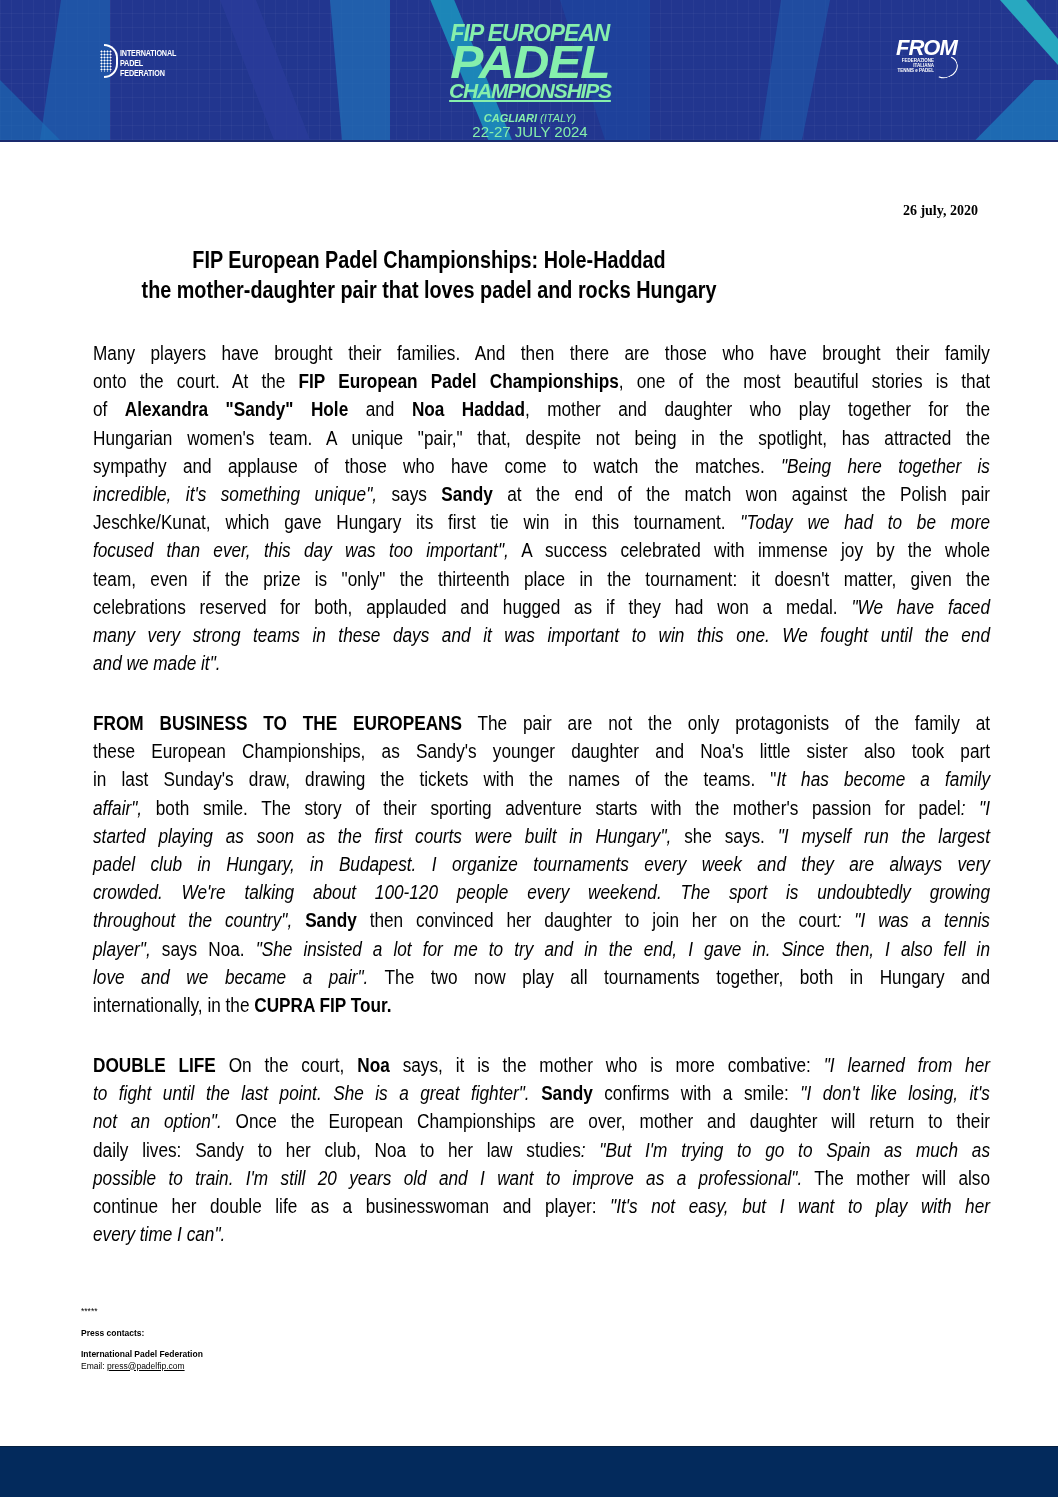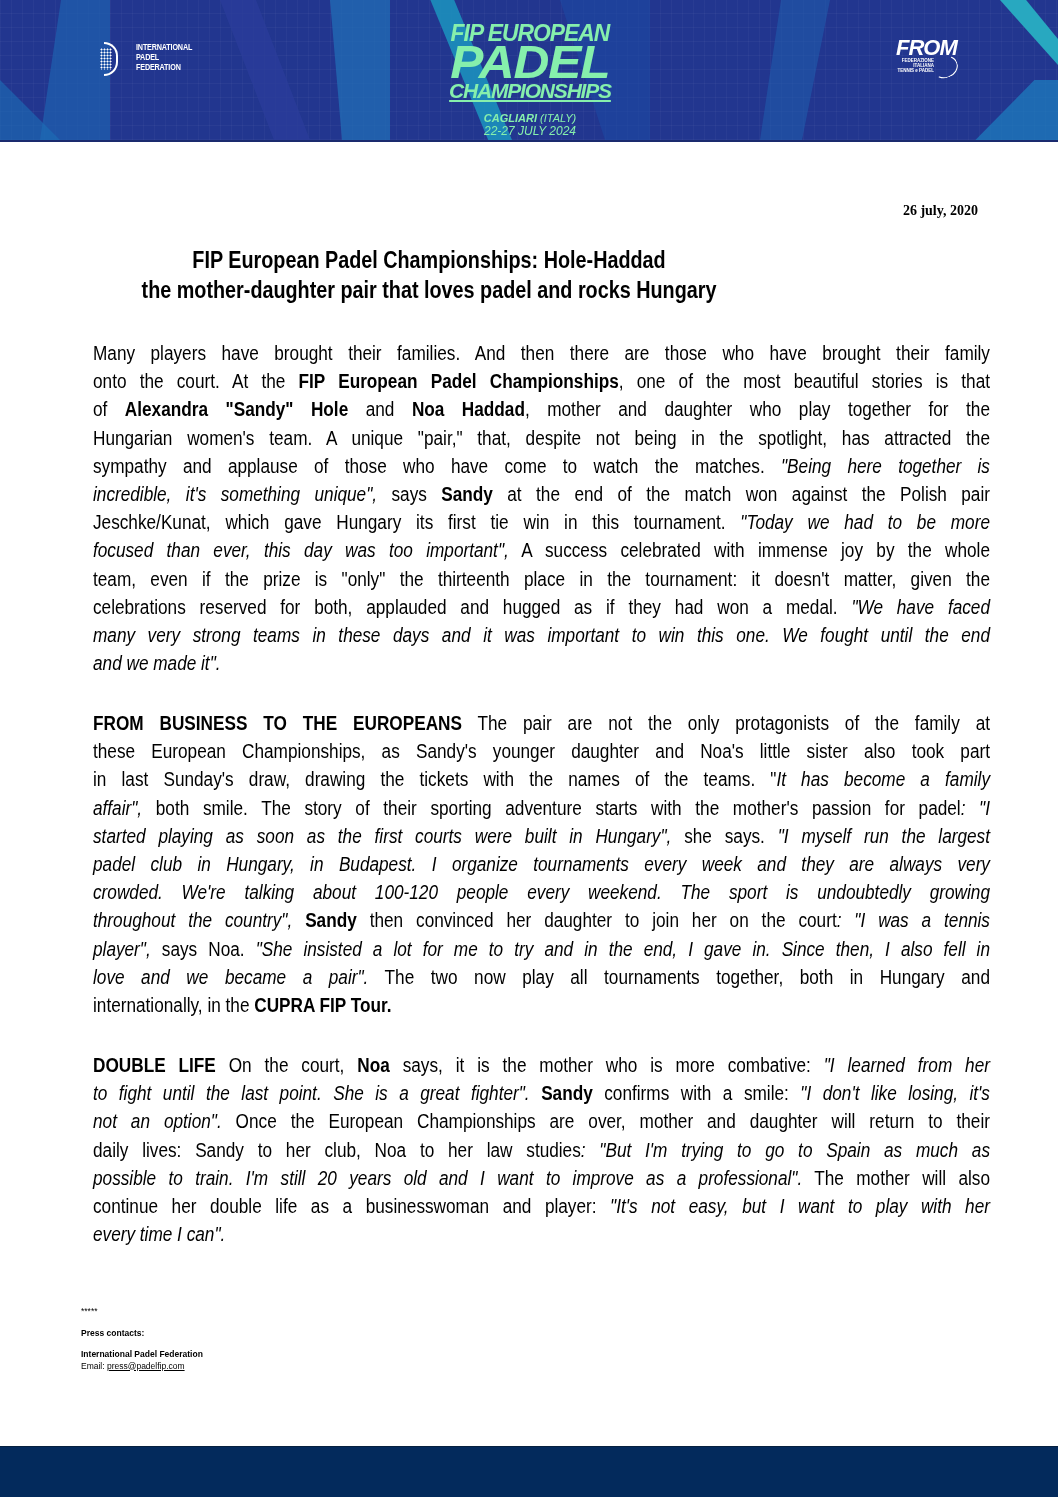--- a/index.html
+++ b/index.html
@@ -23,34 +23,34 @@
   .s1 { left: 40px; top: 0; width: 70px; height: 140px; background: #1f5fae; opacity: .75; clip-path: polygon(30% 0,100% 0,100% 100%,0 100%); }
   .s2 { left: 220px; top: 0; width: 90px; height: 140px; background: #2a3c9a; clip-path: polygon(0 0,40% 0,100% 100%,60% 100%); opacity:.8; }
   .s3 { left: 330px; top: 0; width: 60px; height: 140px; background: #2170b8; clip-path: polygon(0 0,100% 0,100% 100%,20% 100%); opacity:.7; }
   .s4 { left: 410px; top: 0; width: 170px; height: 140px; background: #1c8fbd; clip-path: polygon(12% 0,26% 0,60% 100%,46% 100%); opacity:.9; }
   .s5 { left: 560px; top: 0; width: 90px; height: 140px; background: #1c4aa4; clip-path: polygon(0 0,100% 0,100% 100%,50% 100%); opacity:.6; }
   .s6 { left: 760px; top: 0; width: 70px; height: 140px; background: #1f5fae; clip-path: polygon(30% 0,100% 0,60% 100%,0 100%); opacity:.55; }
   .s7 { left: 1000px; top: 0; width: 58px; height: 65px; background: #28a8c0; clip-path: polygon(0 0,45% 0,100% 60%,100% 100%); }
   .s8 { left: 940px; top: 80px; width: 118px; height: 60px; background: #1c80c0; clip-path: polygon(80% 0,100% 0,100% 100%,30% 100%); opacity:.7; }
   .s9 { left: 0; top: 80px; width: 60px; height: 60px; background: #1c6fb8; clip-path: polygon(0 0,100% 100%,0 100%); opacity:.6; }
 
-  .ipf-logo { position: absolute; left: 100px; top: 42px; height: 36px; display: flex; align-items: flex-start; gap: 18px; }
+  .ipf-logo { position: absolute; left: 100px; top: 42px; height: 36px; display: flex; align-items: flex-end; gap: 2px; }
   .ipf-mark { width: 18px; height: 34px; position: relative; }
   .ipf-mark .arc { position: absolute; right: 0; top: 0; width: 14px; height: 34px; border: 2px solid #fff; border-left: none; border-radius: 0 17px 17px 0; box-sizing: border-box; }
   .ipf-mark .dots { position: absolute; left: 0; top: 6px; width: 12px; height: 22px;
     background-image: radial-gradient(circle, #fff 0.9px, transparent 1.1px); background-size: 3px 3px; }
   .ipf-text { color: #fff; font-size: 9px; line-height: 10px; font-weight: bold; letter-spacing: -0.2px; transform: scaleX(0.8); transform-origin: left center; }
 
   .event-logo { position: absolute; left: 405px; top: 22px; width: 250px; text-align: center; color: #86efac; }
   .event-logo .l1 { font-size: 24px; font-weight: bold; font-style: italic; letter-spacing: -1px; line-height: 22px; transform: scaleX(0.95); }
   .event-logo .l2 { font-size: 46px; font-weight: bold; font-style: italic; letter-spacing: -1px; line-height: 36px; transform: scaleX(1.08); }
   .event-logo .l3 { font-size: 21px; font-weight: bold; font-style: italic; letter-spacing: -1.2px; line-height: 22px; text-decoration: underline; }
   .event-logo .l4 { font-size: 11px; font-style: italic; line-height: 16px; margin-top: 8px; }
   .event-logo .l4 b { font-weight: bold; }
-  .event-logo .l5 { font-size: 12px; line-height: 11px; font-style: italic; }
+  .event-logo .l5 { font-size: 15px; line-height: 11px; }
 
   .fitp-logo { position: absolute; left: 888px; top: 38px; width: 80px; color: #fff; }
   .fitp-logo .big { font-size: 22px; font-weight: bold; font-style: italic; letter-spacing: -1px; line-height: 20px; padding-left: 8px; }
   .fitp-logo .small { font-size: 4.5px; font-weight: bold; line-height: 5px; text-align: right; width: 46px; }
   .fitp-logo .swirl { position: absolute; left: 44px; top: 18px; width: 24px; height: 20px; border: 1px solid #fff; border-radius: 50%; border-top-color: transparent; border-left-color: transparent; transform: rotate(-20deg); }
 
   
   .date {
     position: absolute; right: 80px; top: 203px;
     font-family: "Liberation Serif", serif; font-weight: bold; font-size: 14px;

